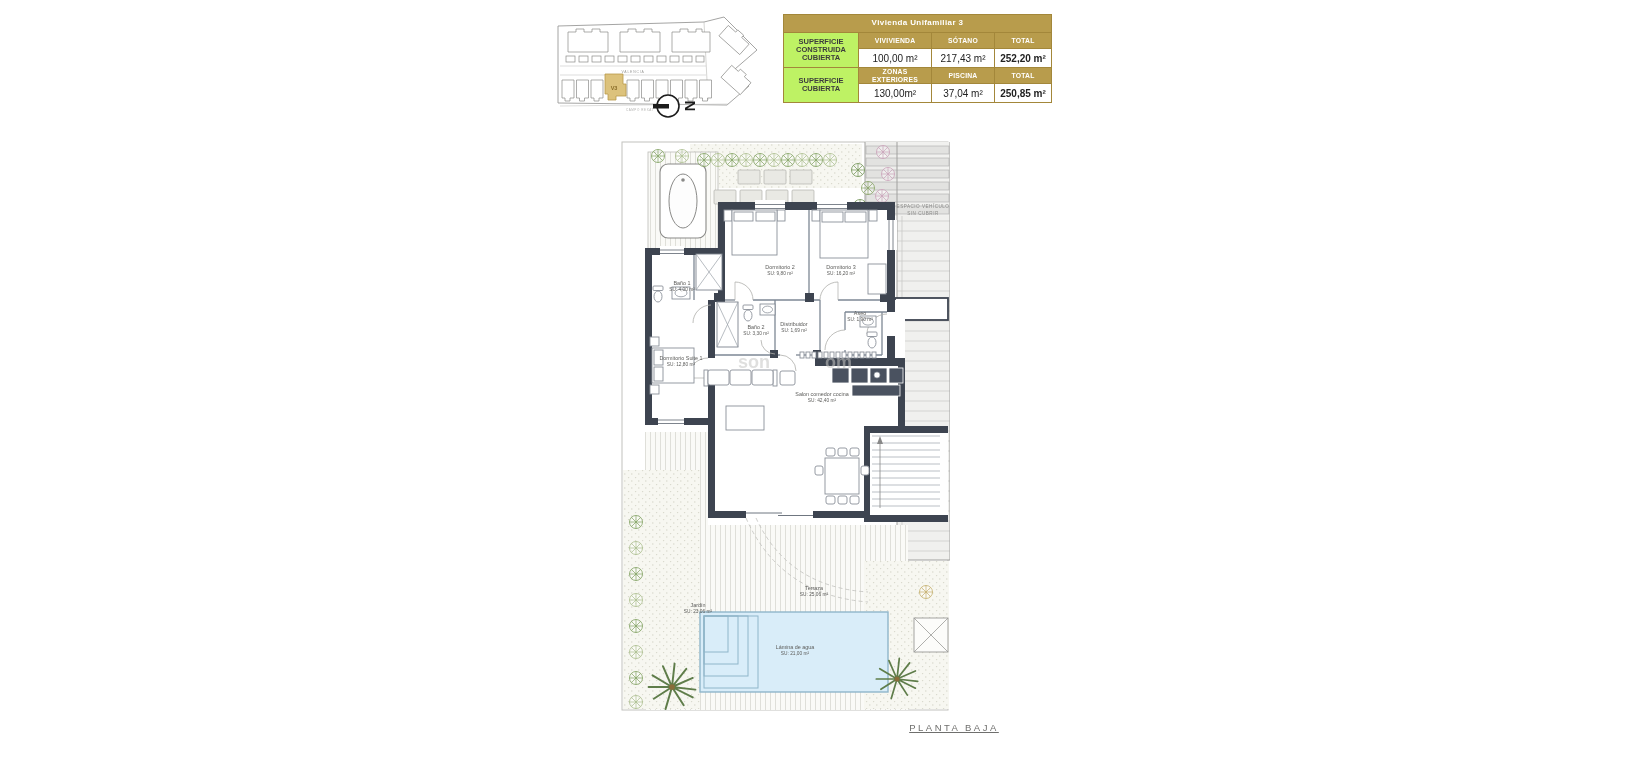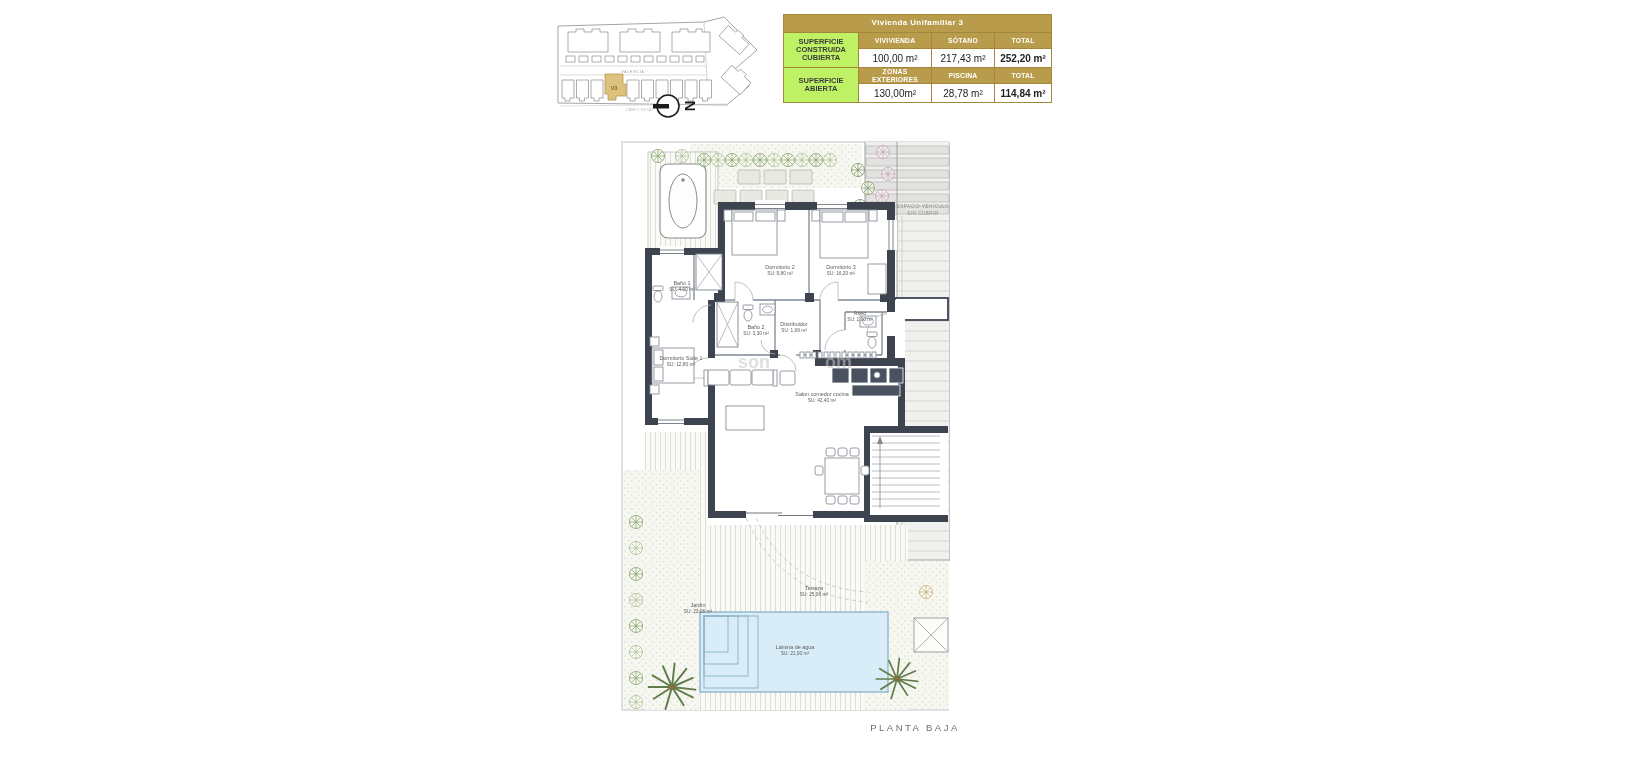--- a/index.html
+++ b/index.html
@@ -20,22 +20,22 @@
   .at-val{background:#fff;color:#222;font-size:10px;height:18px;padding:0 6px;}
   .at-val.b{font-weight:bold;}
   .c2{width:72px}.c3{width:62px}.c4{width:56px}
   
   .room-label{position:absolute;transform:translate(-50%,-50%);text-align:center;
               color:#5c5c5a;white-space:nowrap;line-height:1.25;}
   .room-label .rn{display:block;font-size:5.4px;}
   .room-label .ra{display:block;font-size:4.8px;}
   .garage-label{position:absolute;transform:translate(-50%,-50%);text-align:center;
               color:#8c8c8a;font-size:4.6px;letter-spacing:.5px;line-height:1.5;white-space:nowrap;}
-  .footer-label{position:absolute;left:850px;top:722px;width:130px;text-align:center;
-              font-size:9.5px;letter-spacing:2.5px;color:#6f6f6d;}
+  .footer-label{position:absolute;left:889px;top:722px;width:130px;text-align:center;
+              font-size:9.5px;letter-spacing:2.5px;color:#6f6f6d;text-decoration:underline;}
   .wm{position:absolute;font-size:18px;font-weight:bold;color:#c6c6c4;opacity:.55;
       font-family:"Liberation Sans",sans-serif;}
 </style>
 </head>
 <body>
 
 <svg class="abs" style="left:528px;top:12px" width="232" height="106" viewBox="0 0 232 106">
 
   <path d="M30,14 L176,10 L196,5 L229,38 L207,57 L221,74 L199,93 L30,91 Z" fill="none" stroke="#9a9a98" stroke-width="0.9"></path>
   <path d="M176,10 L180,88" stroke="#b8b8b6" stroke-width="0.6" fill="none"></path>
@@ -105,29 +105,29 @@
     <td class="at-gold c2">VIVIVIENDA</td>
     <td class="at-gold c3">SÓTANO</td>
     <td class="at-gold c4">TOTAL</td>
   </tr>
   <tr>
     <td class="at-val">100,00 m²</td>
     <td class="at-val">217,43 m²</td>
     <td class="at-val b">252,20 m²</td>
   </tr>
   <tr>
-    <td class="at-side" rowspan="2">SUPERFICIE ABIERTA</td>
+    <td class="at-side" rowspan="2">SUPERFICIE CUBIERTA</td>
     <td class="at-gold">ZONAS EXTERIORES</td>
     <td class="at-gold">PISCINA</td>
     <td class="at-gold">TOTAL</td>
   </tr>
   <tr>
     <td class="at-val">130,00m²</td>
-    <td class="at-val">28,78 m²</td>
-    <td class="at-val b">114,84 m²</td>
+    <td class="at-val">37,04 m²</td>
+    <td class="at-val b">250,85 m²</td>
   </tr>
 </tbody>
   </table>
 
 <svg class="abs" style="left:620px;top:140px" width="330" height="580" viewBox="0 0 330 580">
   <defs>
     <pattern id="deckV" width="5" height="10" patternUnits="userSpaceOnUse">
       <rect width="5" height="10" fill="#fafaf7"></rect>
       <line x1="0.5" y1="0" x2="0.5" y2="10" stroke="#dddcd6" stroke-width="0.9"></line>
     </pattern>

